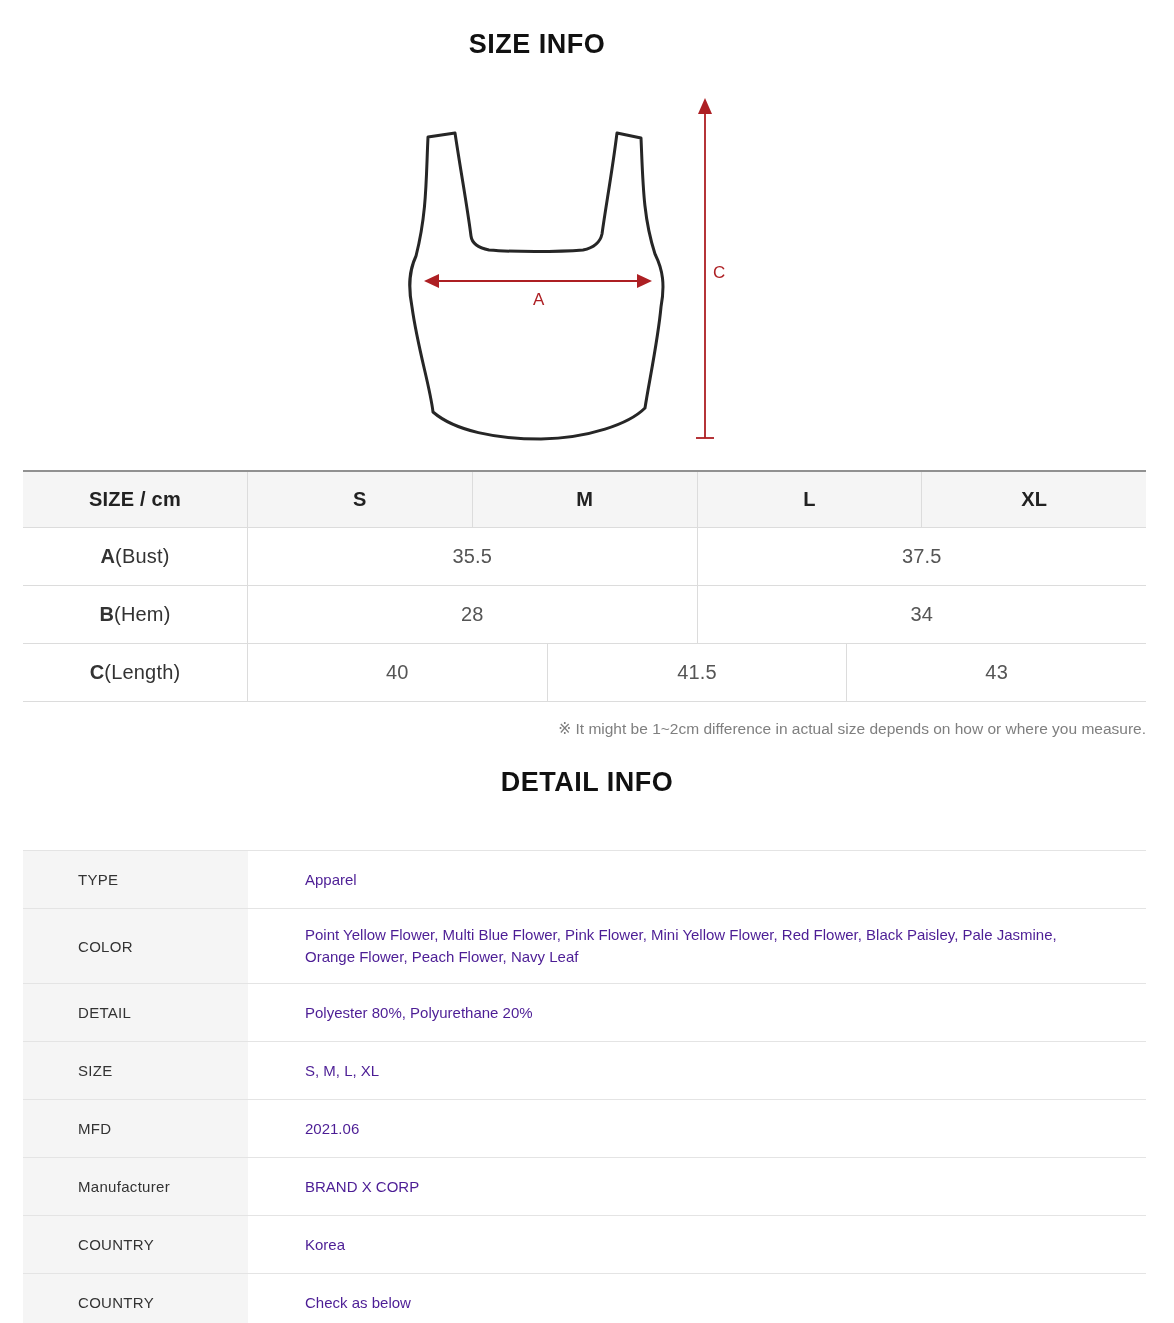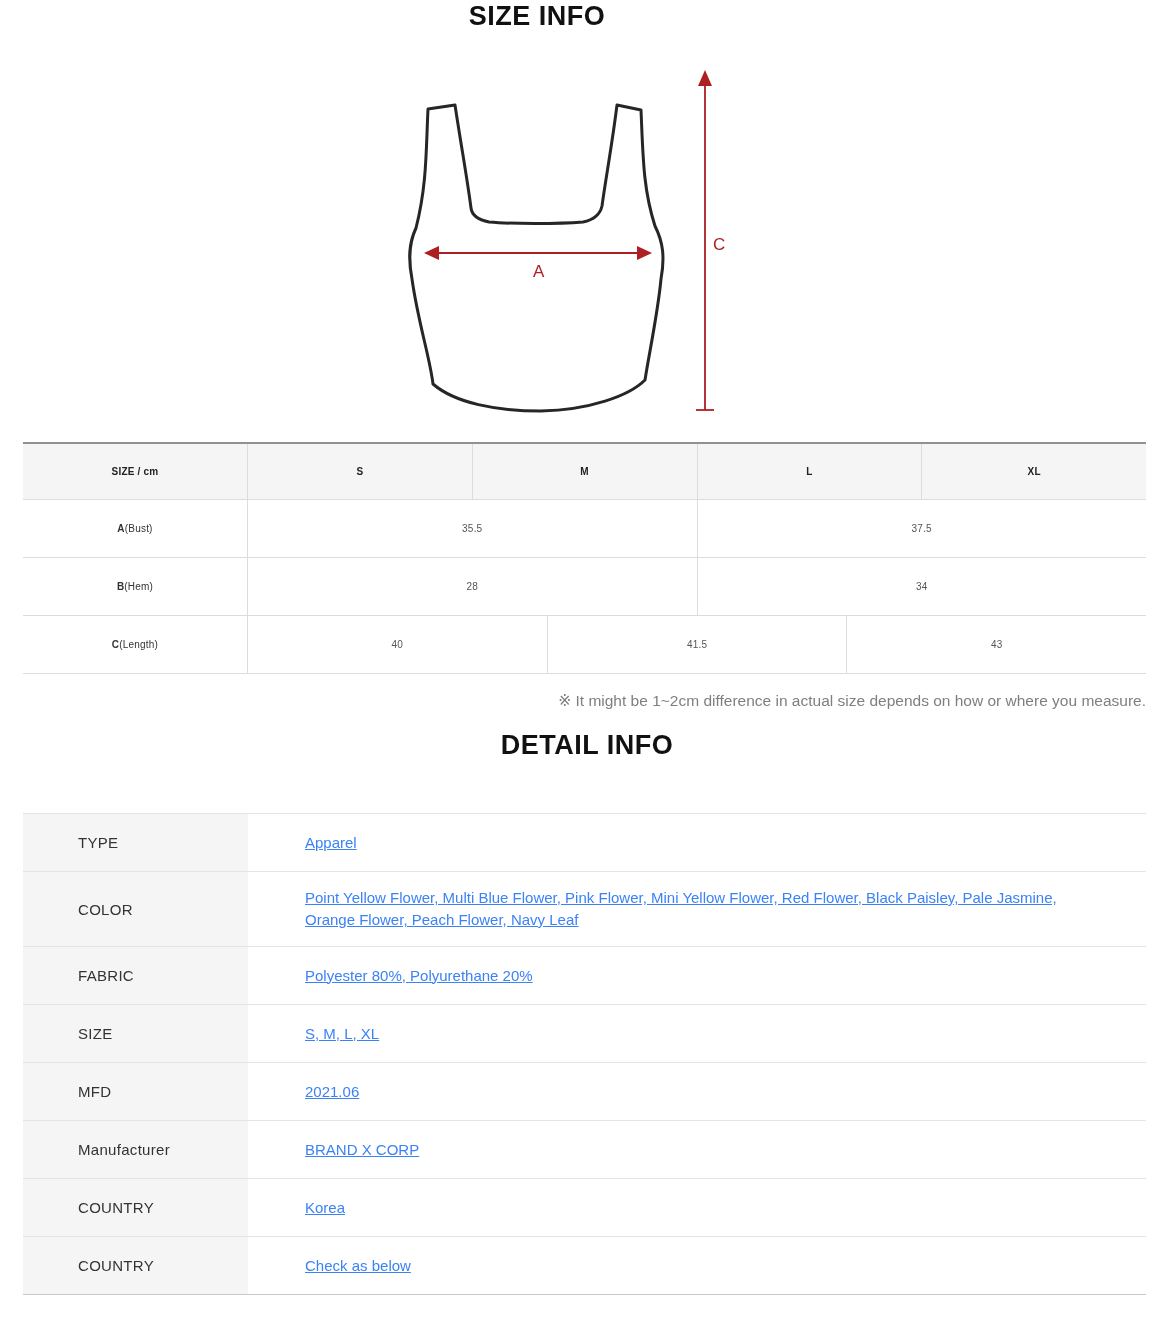--- a/index.html
+++ b/index.html
@@ -17,20 +17,21 @@
     --cell-bg: #f5f5f5;
     --line-light: #dcdcdc;
     --line-top: #919191;
     --line-detail: #e4e4e4;
     --line-detail-bottom: #c9c9c9;
     --text-main: #333333;
     --text-value: #555555;
     --text-note: #7f7f7f;
   }
   .page-title {
+    margin-top: 28px;
     text-align: center;
     font-size: 27px;
     font-weight: 700;
     letter-spacing: 0.5px;
     color: #111111;
     line-height: 32px;
   }
   .size-title-inner { position: relative; left: -50px; }
 
   
@@ -53,21 +54,21 @@
     font-size: 17px;
     font-family: "Liberation Sans", sans-serif;
     letter-spacing: 1px;
   }
 
   
   .size-table {
     width: 1123px;
     margin: 22px 0 0 23px;
     border-top: 2px solid var(--line-top);
-    font-size: 10px;
+    font-size: 20px;
   }
   .st-row { display: flex; border-bottom: 1px solid var(--line-light); }
   .st-cell {
     flex: 1;
     min-height: 57px;
     display: flex;
     align-items: center;
     justify-content: center;
     border-right: 1px solid var(--line-light);
     color: var(--text-value);
@@ -81,21 +82,21 @@
 
   
   .size-note {
     margin: 16px 28px 0 0;
     text-align: right;
     font-size: 15.5px;
     color: var(--text-note);
     line-height: 22px;
   }
 
-  .detail-title { margin-top: 17px; }
+  .detail-title { margin-top: 26px; }
 
   
   .detail-table {
     width: 1123px;
     margin: 52px 0 0 23px;
     border-top: 1px solid var(--line-detail);
     font-size: 15px;
   }
   .dt-row { display: flex; border-bottom: 1px solid var(--line-detail); }
   .dt-row:last-child { border-bottom: 1px solid var(--line-detail-bottom); }
@@ -107,24 +108,23 @@
     padding-left: 55px;
     color: var(--text-main);
     letter-spacing: 0.3px;
     min-height: 57px;
   }
   .dt-value {
     flex: 1;
     display: flex;
     align-items: center;
     padding: 15px 64px 15px 57px;
-    color: #3b82f6;
+    color: #4c1d95;
     line-height: 22px;
     min-height: 57px;
-    text-decoration: underline;
   }
 </style>
 </head>
 <body>
 
 <div>
 
   <h1 class="page-title"><span class="size-title-inner">SIZE INFO</span></h1>
 
   <div class="figure">
@@ -205,21 +205,21 @@
   <div class="detail-table">
       <div class="dt-row">
         <div class="dt-label">TYPE</div>
         <div class="dt-value">Apparel</div>
       </div>
       <div class="dt-row">
         <div class="dt-label">COLOR</div>
         <div class="dt-value">Point Yellow Flower, Multi Blue Flower, Pink Flower, Mini Yellow Flower, Red Flower, Black Paisley, Pale Jasmine, Orange Flower, Peach Flower, Navy Leaf</div>
       </div>
       <div class="dt-row">
-        <div class="dt-label">FABRIC</div>
+        <div class="dt-label">DETAIL</div>
         <div class="dt-value">Polyester 80%, Polyurethane 20%</div>
       </div>
       <div class="dt-row">
         <div class="dt-label">SIZE</div>
         <div class="dt-value">S, M, L, XL</div>
       </div>
       <div class="dt-row">
         <div class="dt-label">MFD</div>
         <div class="dt-value">2021.06</div>
       </div>

